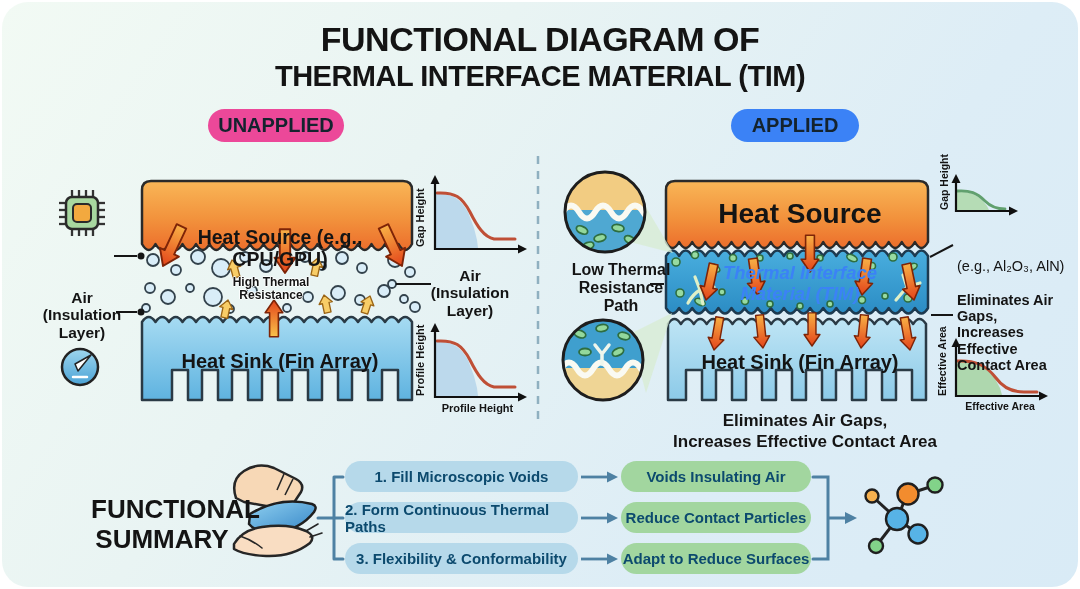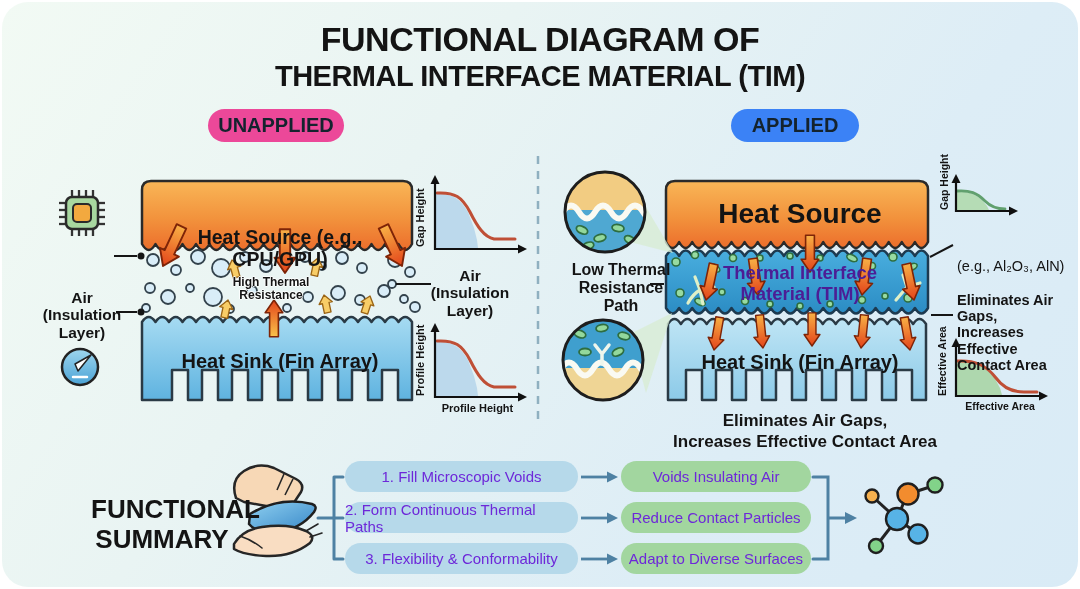--- a/index.html
+++ b/index.html
@@ -17,21 +17,21 @@
           font-size:34px;font-weight:bold;letter-spacing:-.5px;}
   .title2{position:absolute;left:0;width:1080px;top:60px;text-align:center;
           font-size:29px;font-weight:bold;letter-spacing:-.5px;}
   .badge{position:absolute;height:33px;border-radius:17px;display:flex;align-items:center;
          justify-content:center;font-weight:bold;font-size:20px;color:#14232e;}
   .badge-blue{background:#ec4899;}
   .badge-green{background:#3b82f6;}
   .vlabel{position:absolute;font-weight:bold;white-space:nowrap;
           transform:rotate(-90deg);transform-origin:0 0;}
   .pill{position:absolute;height:31px;border-radius:16px;display:flex;align-items:center;
-        justify-content:center;font-weight:normal;font-size:15px;color:#6d28d9;}
+        justify-content:center;font-weight:bold;font-size:15px;color:#0c4a6e;}
   .pill-blue{left:345px;width:233px;background:#b6d9ea;}
   .pill-green{left:621px;width:190px;background:#a2d69f;}
 </style>
 </head>
 <body>
 
 <div class="stage">
   <div class="card"></div>
 
   <svg class="art" width="1080" height="589" viewBox="0 0 1080 589">
@@ -354,21 +354,21 @@
 Resistance</div>
   <div class="lbl ctr" style="left:160px;top:350px;width:240px;font-size:20px;">Heat Sink (Fin Array)</div>
   <div class="lbl ctr ml" style="left:425px;top:267px;width:90px;font-size:15.5px;">Air
 (Insulation
 Layer)</div>
   <div class="vlabel" style="left:414px;top:247px;font-size:11px;">Gap Height</div>
   <div class="vlabel" style="left:414px;top:396px;font-size:11px;">Profile Height</div>
   <div class="lbl ctr" style="left:430px;top:402px;width:95px;font-size:11px;">Profile Height</div>
 
   <div class="lbl ctr" style="left:700px;top:198px;width:200px;font-size:28px;">Heat Source</div>
-  <div class="lbl ctr ml" style="left:700px;top:263px;width:200px;font-size:18.5px;color:#4c1d95;">Thermal Interface
+  <div class="lbl ctr ml" style="left:700px;top:263px;width:200px;font-size:18.5px;color:#3b82f6;font-style:italic;">Thermal Interface
 Material (TIM)</div>
   <div class="lbl ctr" style="left:690px;top:351px;width:220px;font-size:20px;">Heat Sink (Fin Array)</div>
   <div class="lbl ctr ml" style="left:552px;top:261px;width:104px;font-size:16px;margin-left:17px;">Low Thermal
 Resistance
 Path</div>
   <div class="lbl" style="left:957px;top:258px;width:130px;font-size:14.5px;font-weight:normal;">(e.g., Al₂O₃, AlN)</div>
   <div class="lbl ml" style="left:957px;top:292px;width:125px;font-size:14.5px;">Eliminates Air Gaps,
 Increases Effective
 Contact Area</div>
   <div class="lbl ctr ml" style="left:620px;top:410px;width:370px;font-size:17px;line-height:1.25;">Eliminates Air Gaps,
@@ -379,14 +379,14 @@
 
   <div class="lbl ctr ml" style="left:91px;top:495px;width:142px;font-size:26px;line-height:1.15;">FUNCTIONAL
 SUMMARY</div>
 
   <div class="pill pill-blue" style="top:461px;">1. Fill Microscopic Voids</div>
   <div class="pill pill-blue" style="top:502px;">2. Form Continuous Thermal Paths</div>
   <div class="pill pill-blue" style="top:543px;text-align:center;">3. Flexibility &amp; Conformability</div>
 
   <div class="pill pill-green" style="top:461px;">Voids Insulating Air</div>
   <div class="pill pill-green" style="top:502px;">Reduce Contact Particles</div>
-  <div class="pill pill-green" style="top:543px;">Adapt to Diverse Surfaces</div>
+  <div class="pill pill-green" style="top:543px;">Adapt to Reduce Surfaces</div>
 </div>
 
 </body></html>

